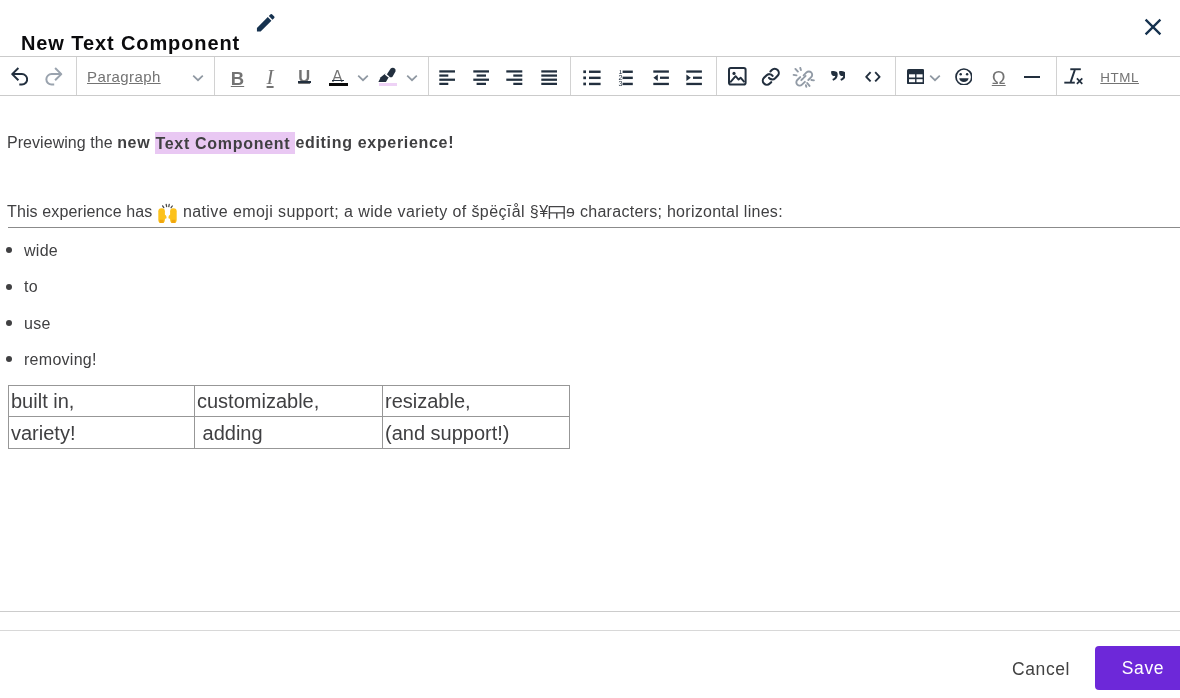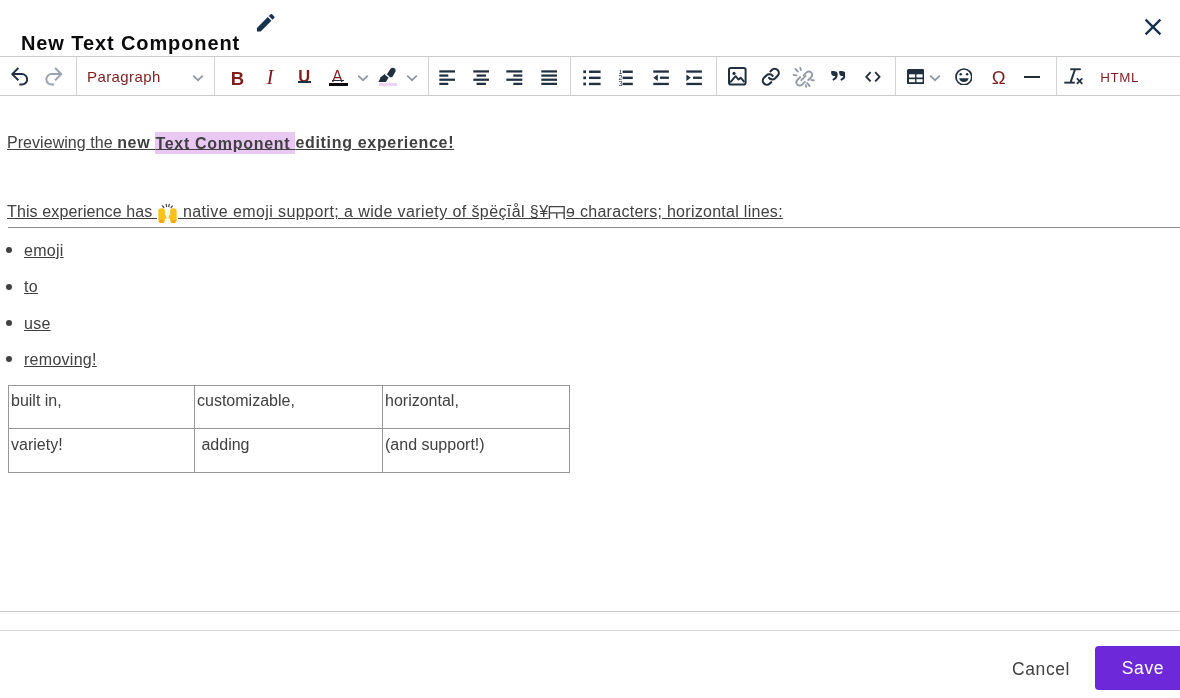--- a/index.html
+++ b/index.html
@@ -3,30 +3,30 @@
 <meta charset="utf-8">
 <style>
   html,body{margin:0;padding:0;background:#fff;}
   body{font-family:"Liberation Sans",sans-serif;width:1180px;height:698px;overflow:hidden;position:relative;}
   .abs{position:absolute;}
   
   #title{left:21px;top:8.5px;font-size:20px;line-height:28px;font-weight:700;color:#0b0b0d;letter-spacing:0.9px;margin-top:20px;}
   
   #toolbar{left:0;top:56px;width:1180px;height:38px;border-top:1px solid #cbcbcb;border-bottom:1px solid #cbcbcb;background:#fff;}
   .sep{position:absolute;top:57px;width:1px;height:38px;background:#d2d2d2;}
-  .tbtxt{position:absolute;color:#7f1d1d;}
+  .tbtxt{position:absolute;color:#737373;text-decoration:underline;}
   
   #content{left:0;top:94px;width:1180px;height:517px;border-bottom:1px solid #ccc;font-size:16px;color:#404042;}
-  #content .ln{position:absolute;line-height:22px;white-space:pre;letter-spacing:0.28px;text-decoration:underline;}
+  #content .ln{position:absolute;line-height:22px;white-space:pre;letter-spacing:0.28px;}
   b,strong{font-weight:700;}
   .hl{background:#e9c8f3;padding:2.5px 0 3px;}
   #chr{left:8px;top:132.5px;width:1172px;height:1px;background:#8b8b8b;}
   .bullet{position:absolute;width:6px;height:6px;border-radius:50%;background:#404042;}
   table{border-collapse:collapse;table-layout:fixed;}
-  td{border:1px solid #979797;height:30.4px;padding:0 2px 12px 2px;font-size:16px;color:#404042;vertical-align:middle;line-height:22px;}
+  td{border:1px solid #979797;height:30.4px;padding:0 2px 0 2px;font-size:20px;color:#404042;vertical-align:middle;line-height:22px;}
   
   #footline{left:0;top:630px;width:1180px;height:1px;background:#d8d8d8;}
   #cancel{left:1012px;top:657px;width:58px;font-size:17.5px;color:#424242;text-align:center;line-height:24px;letter-spacing:0.6px;}
   #save{left:1095px;top:646px;width:96px;height:44px;background:#6d28d9;border-radius:4px;color:#fff;font-size:17.5px;text-align:center;line-height:44px;letter-spacing:0.6px;}
 </style>
 </head>
 <body>
   <div class="abs" id="title">New Text Component</div>
   <svg class="abs" id="pencil" style="left:253.8px;top:11px" width="23.5" height="23.5" viewBox="0 0 24 24" fill="#16324f">
     <path d="M3 17.25V21h3.75L17.81 9.94l-3.75-3.75L3 17.25zM20.71 7.04c.39-.39.39-1.02 0-1.41l-2.34-2.34a.9959.9959 0 0 0-1.41 0l-1.83 1.83 3.75 3.75 1.83-1.83z"></path>
@@ -207,39 +207,39 @@
         <g fill="#f0a60e">
           <rect x="2.6" y="16.8" width="4" height="3.2"></rect>
           <rect x="14.4" y="16.8" width="4" height="3.2"></rect>
         </g>
       </svg><span style="letter-spacing:0.41px"> native emoji support; a wide variety of špëçīål §¥</span><svg width="17.6" height="13.4" viewBox="0 0 17.6 13.4" style="vertical-align:-1.7px">
         <g stroke="#454547" stroke-width="1.35" fill="none">
           <path d="M1.4 0 V13.2 M16.2 0 V13.2 M0.7 0.7 H16.9 M1.4 6.9 H16.2 M8.8 6.9 V12.6"></path>
         </g>
       </svg>ɘ characters; horizontal lines:</div>
     <div class="abs" id="chr"></div>
-    <div class="ln" style="left:24px;top:146px;">emoji</div>
+    <div class="ln" style="left:24px;top:146px;">wide</div>
     <div class="ln" style="left:24px;top:182.3px;">to</div>
     <div class="ln" style="left:24px;top:218.7px;">use</div>
     <div class="ln" style="left:24px;top:255px;">removing!</div>
     <div class="bullet" style="left:6px;top:153.4px;"></div>
     <div class="bullet" style="left:6px;top:189.7px;"></div>
     <div class="bullet" style="left:6px;top:226px;"></div>
     <div class="bullet" style="left:6px;top:262.3px;"></div>
     <table class="abs" style="left:8px;top:291px;width:561px;">
       <colgroup>
         <col style="width:186px">
         <col style="width:188px">
         <col style="width:187px">
       </colgroup>
       <tbody>
         <tr>
           <td>built in,</td>
           <td>customizable,</td>
-          <td>horizontal,</td>
+          <td>resizable,</td>
         </tr>
       <tr>
           <td>variety!</td>
           <td>&nbsp;adding</td>
           <td>(and support!)</td>
         </tr>
     </tbody>
     </table>
   </div>
 

